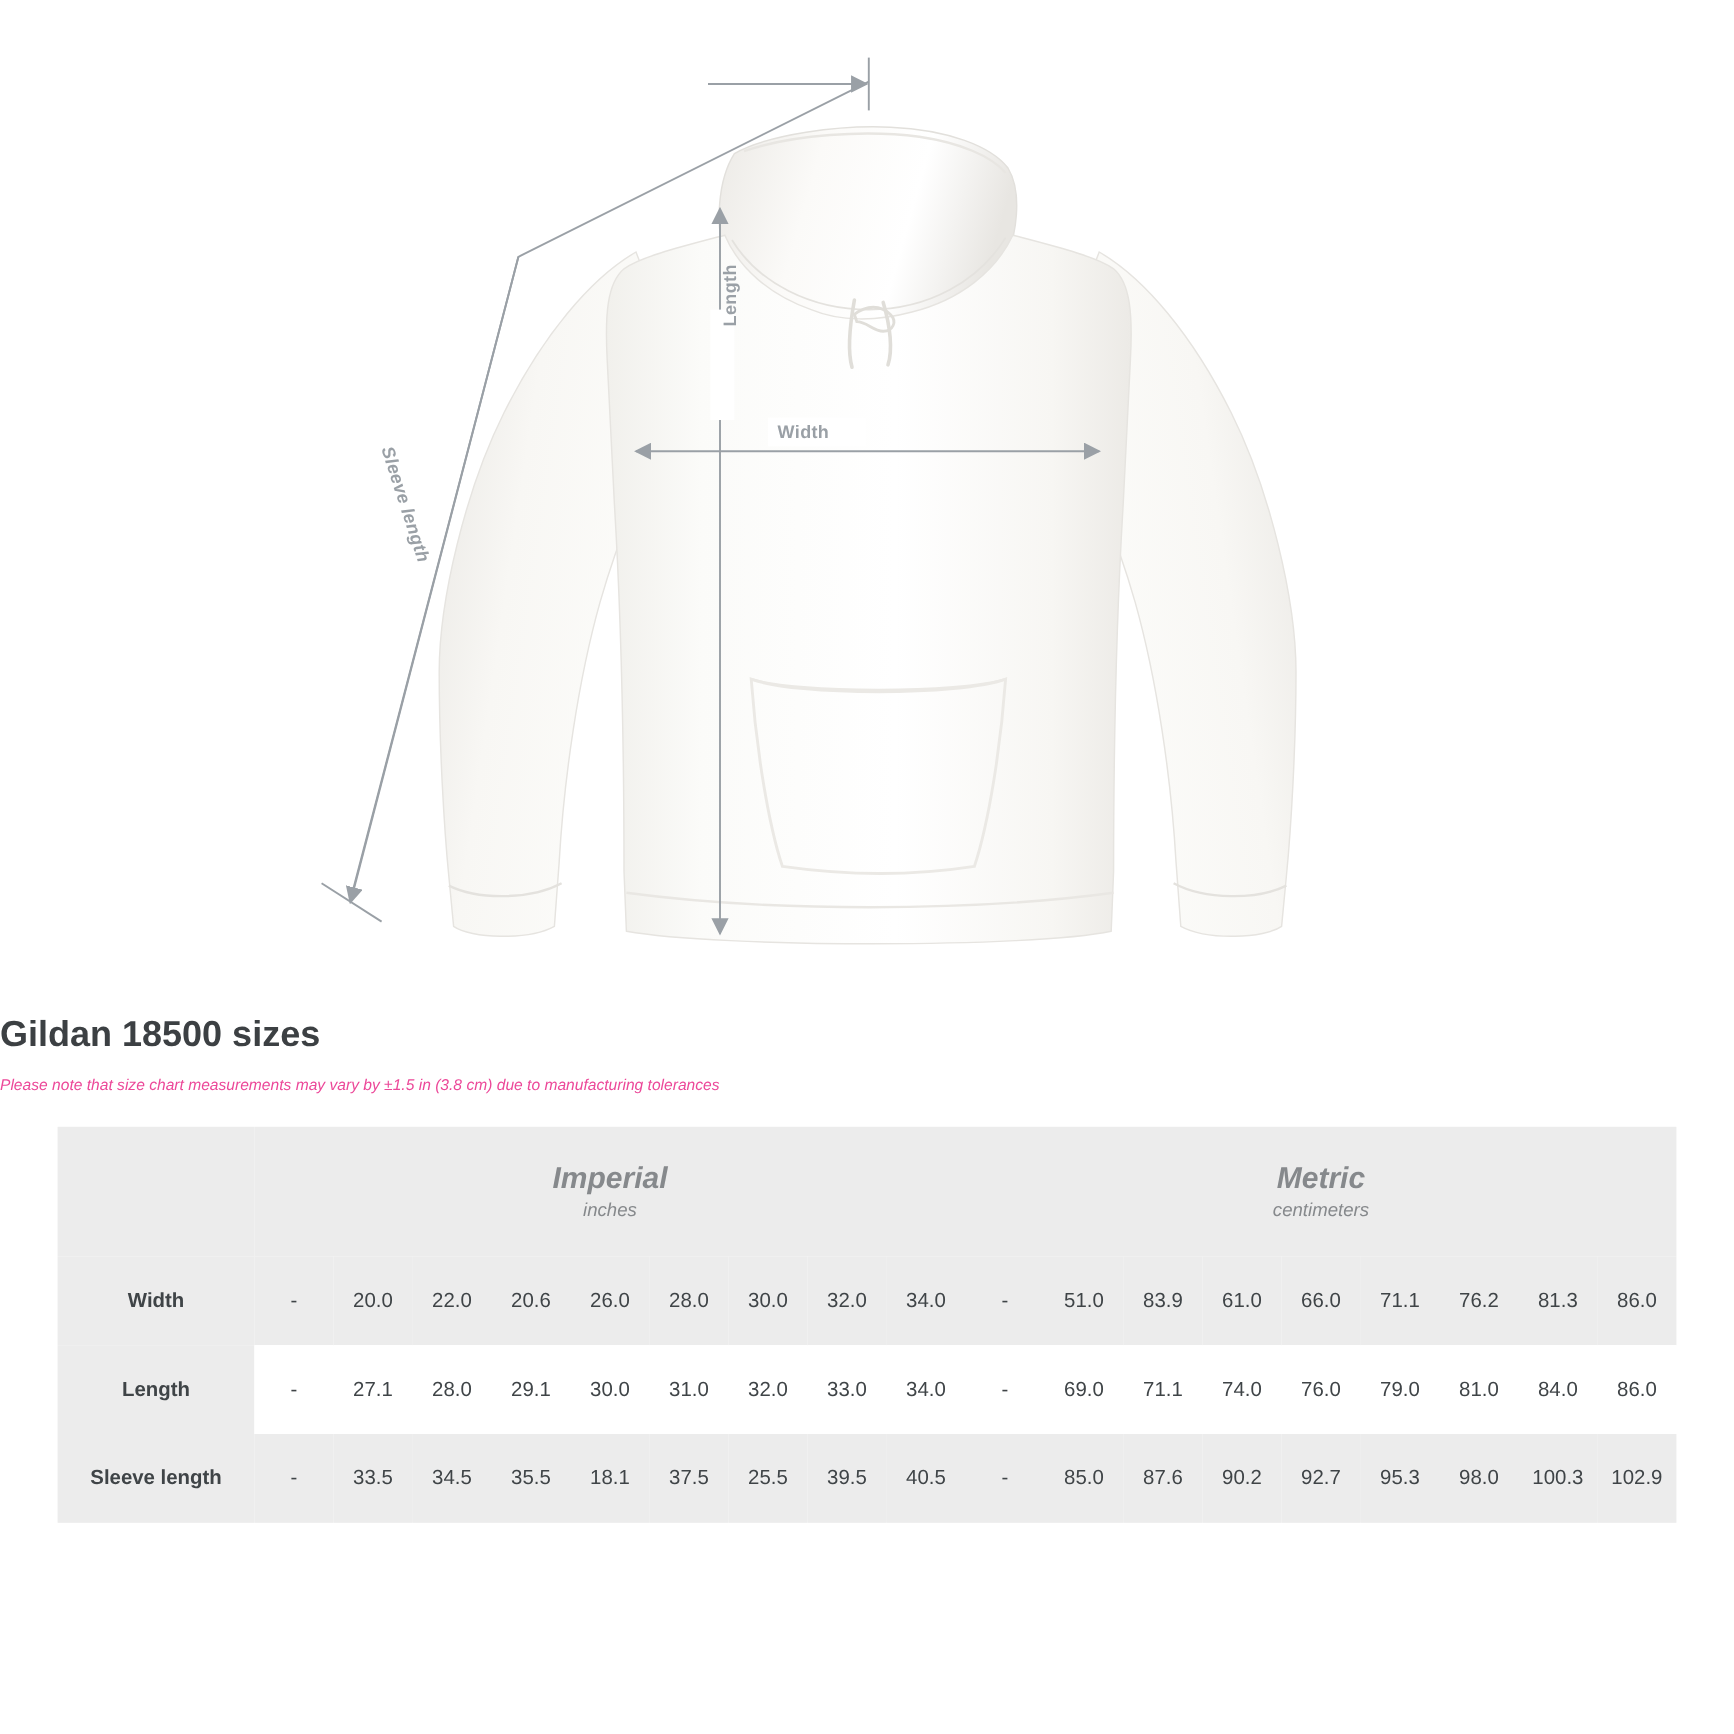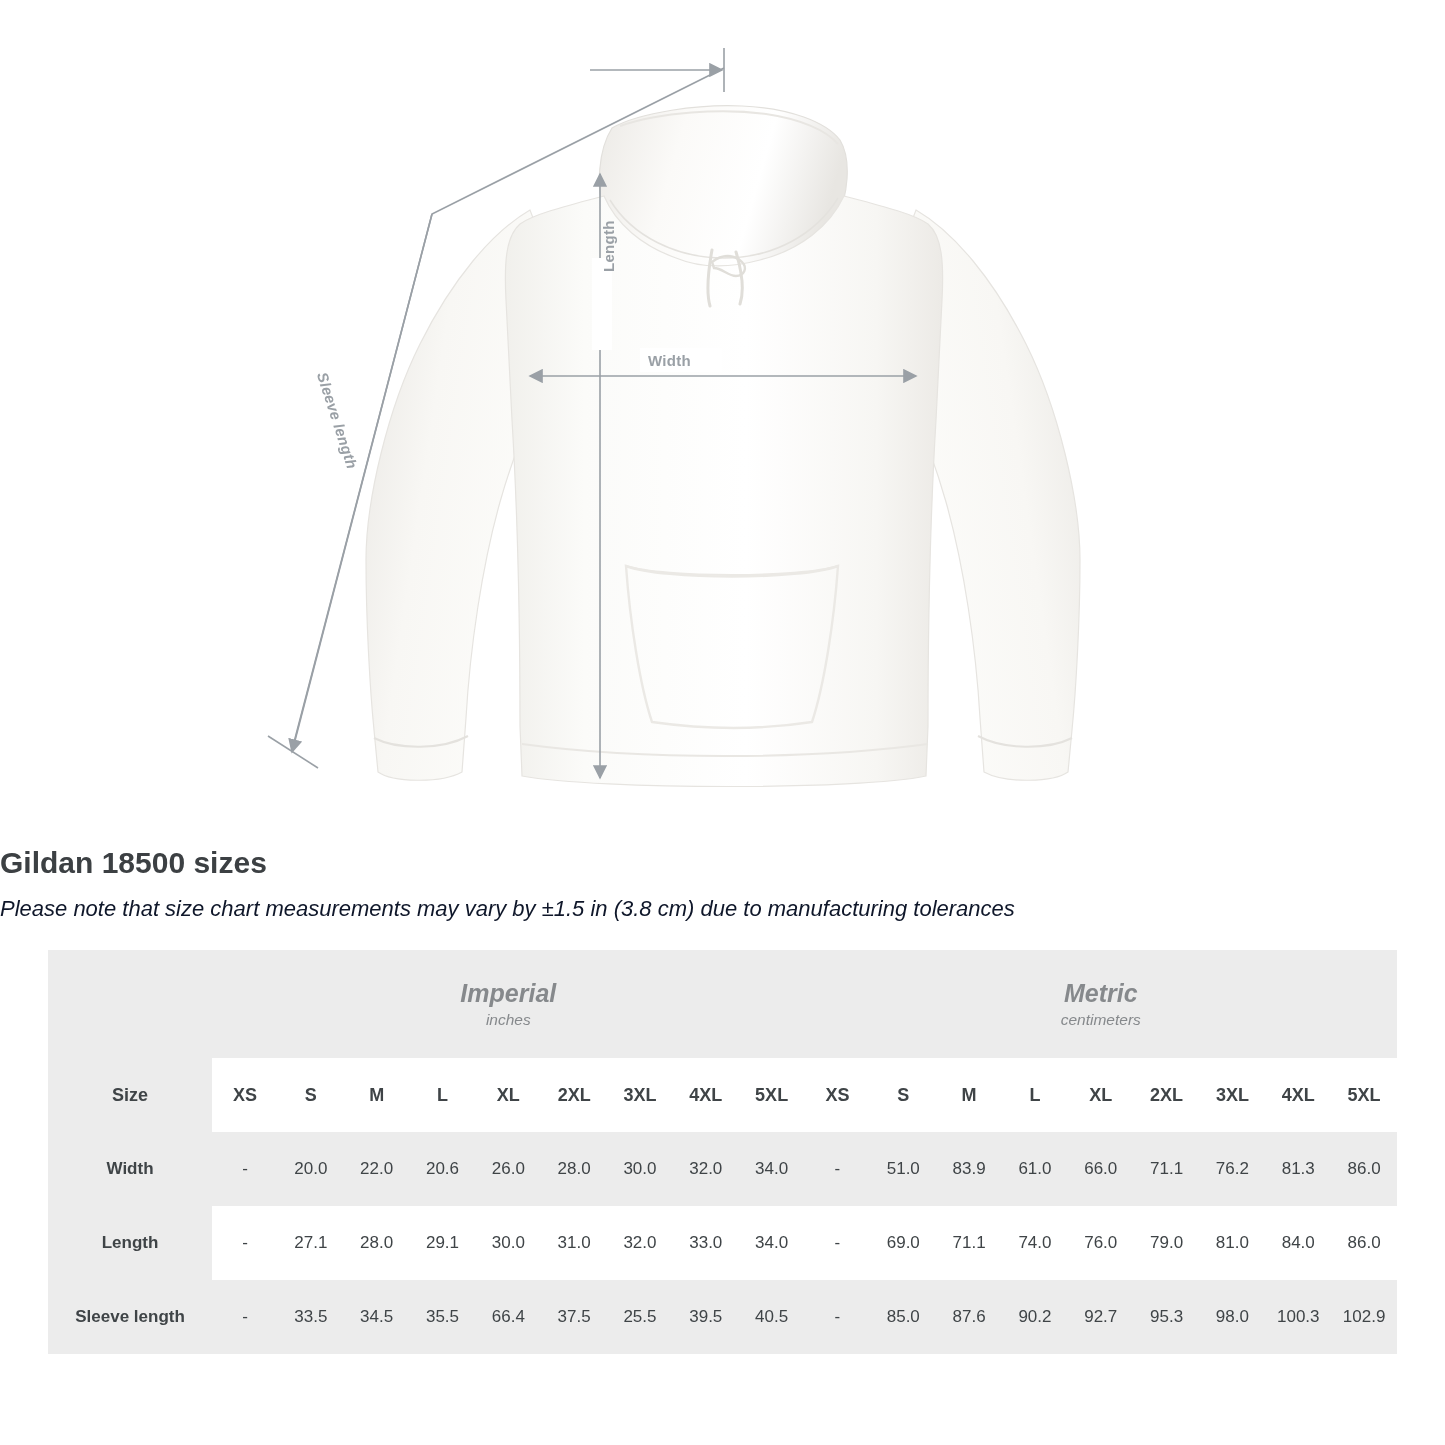--- a/index.html
+++ b/index.html
@@ -63,23 +63,23 @@
     text-align: left;
     margin-top: 16px;
   }
   .chart-title {
     font-size: 30px;
     font-weight: bold;
     color: #3c4043;
     margin: 0 0 16px 0;
   }
   .chart-note {
-    font-size: 22px;
+    font-size: 13px;
     font-style: italic;
-    color: #0f172a;
+    color: #ec4899;
     margin: 0;
   }
 
   
   .table-wrap {
     margin: 28px 48px 0 48px;
   }
   table.size-table {
     border-collapse: collapse;
     width: 1349px;
@@ -271,41 +271,20 @@
           <td class="unit-header-cell" colspan="9">
             <div class="unit-name">Imperial</div>
             <div class="unit-sub">inches</div>
           </td>
           <td class="unit-header-cell" colspan="9">
             <div class="unit-name">Metric</div>
             <div class="unit-sub">centimeters</div>
           </td>
         </tr>
 
-        <tr class="head-row">
-          <td class="rowlabel">Size</td>
-          <td>XS</td>
-          <td>S</td>
-          <td>M</td>
-          <td>L</td>
-          <td>XL</td>
-          <td>2XL</td>
-          <td>3XL</td>
-          <td>4XL</td>
-          <td>5XL</td>
-          <td>XS</td>
-          <td>S</td>
-          <td>M</td>
-          <td>L</td>
-          <td>XL</td>
-          <td>2XL</td>
-          <td>3XL</td>
-          <td>4XL</td>
-          <td>5XL</td>
-        </tr>
 
         <tr class="data-row alt">
           <td class="rowlabel">Width</td>
           <td>-</td>
           <td>20.0</td>
           <td>22.0</td>
           <td>20.6</td>
           <td>26.0</td>
           <td>28.0</td>
           <td>30.0</td>
@@ -343,21 +322,21 @@
           <td>84.0</td>
           <td>86.0</td>
         </tr>
 
         <tr class="data-row alt">
           <td class="rowlabel">Sleeve length</td>
           <td>-</td>
           <td>33.5</td>
           <td>34.5</td>
           <td>35.5</td>
-          <td>66.4</td>
+          <td>18.1</td>
           <td>37.5</td>
           <td>25.5</td>
           <td>39.5</td>
           <td>40.5</td>
           <td>-</td>
           <td>85.0</td>
           <td>87.6</td>
           <td>90.2</td>
           <td>92.7</td>
           <td>95.3</td>

